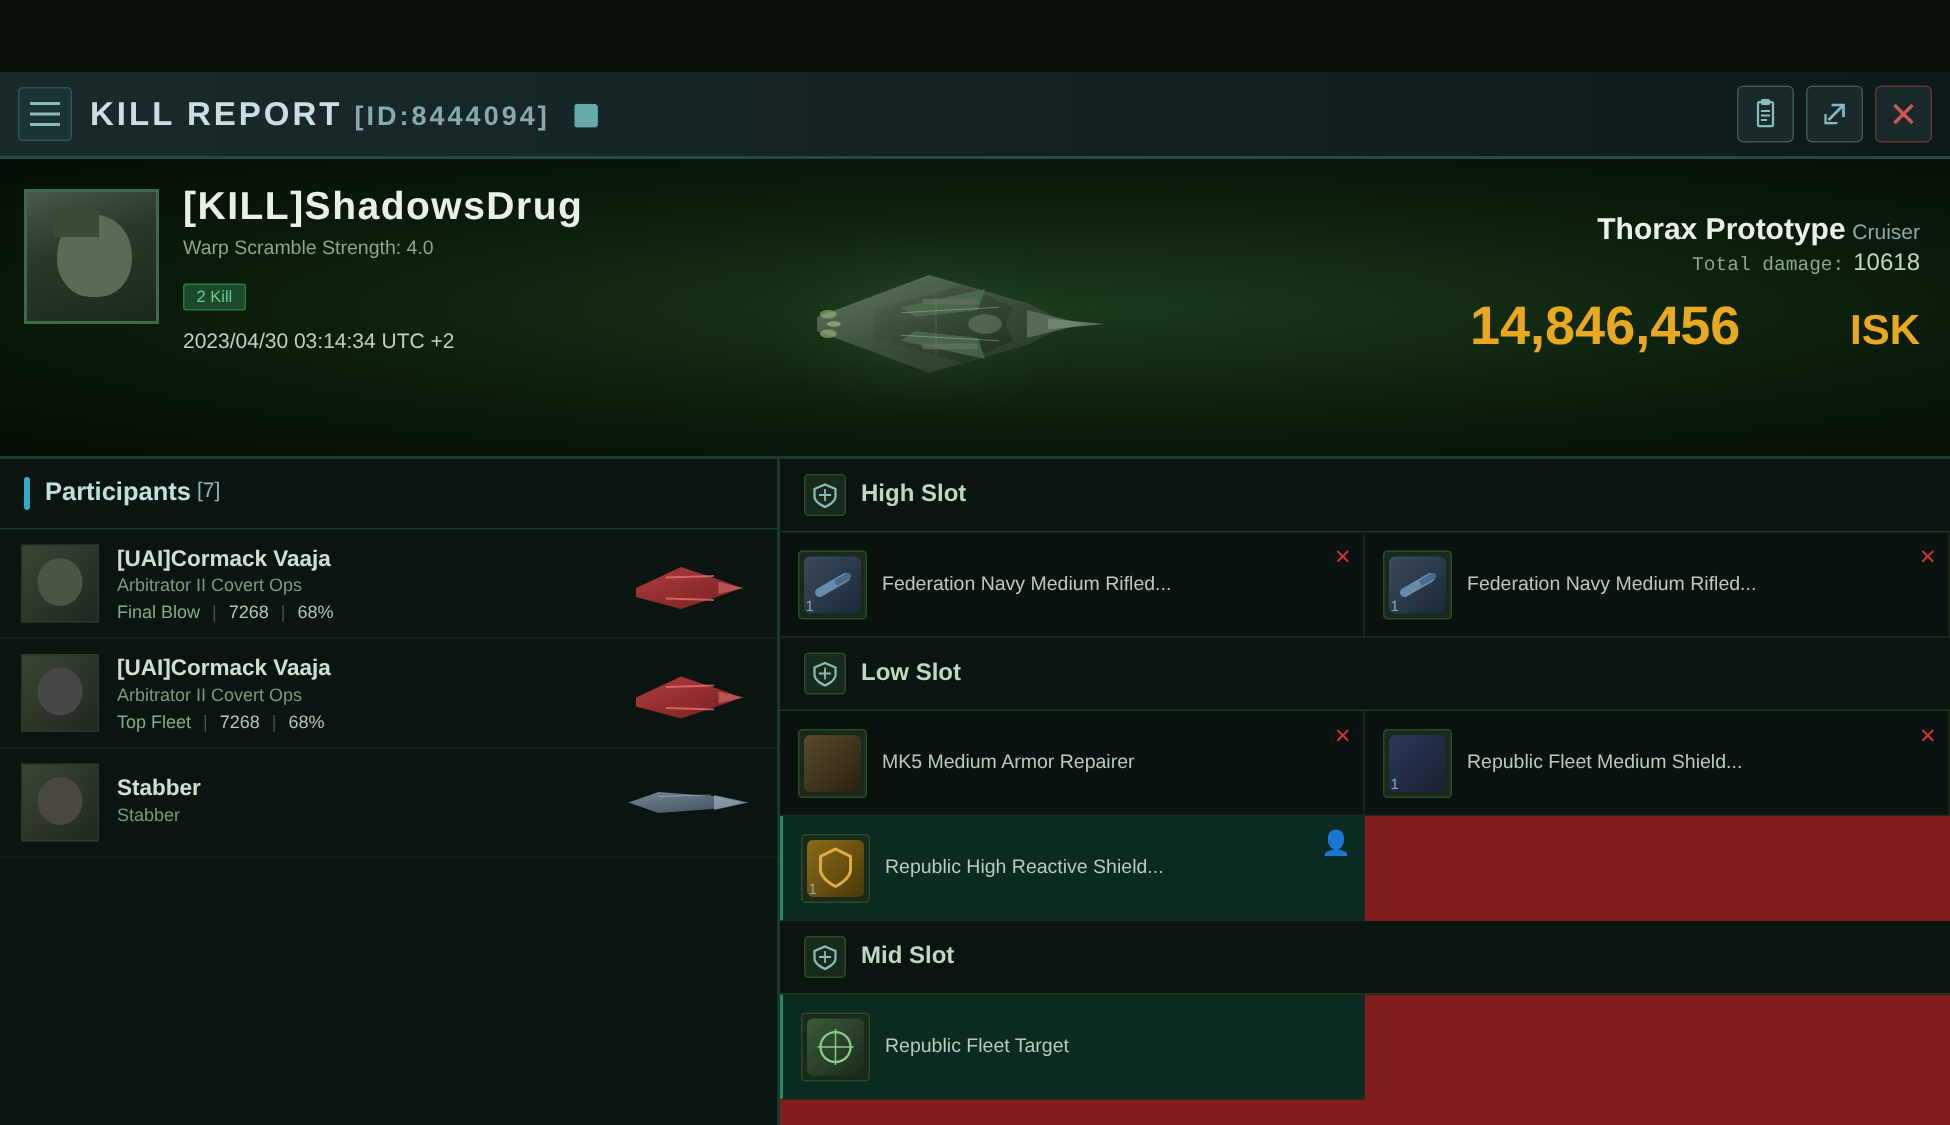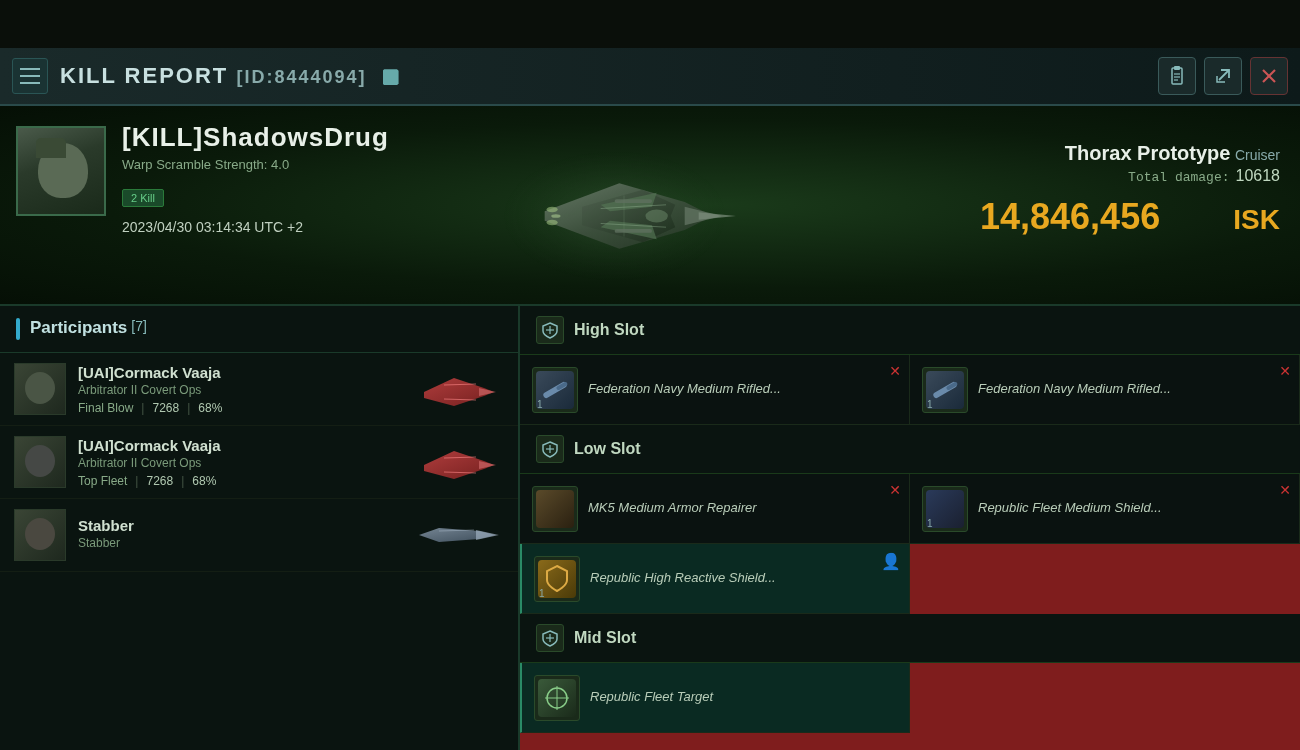--- a/index.html
+++ b/index.html
@@ -436,21 +436,20 @@
       bottom: 2px;
       left: 4px;
       font-size: 10px;
       color: #88aaaa;
     }
     .slot-item-name {
       font-size: 13px;
       color: #b8ccb8;
       line-height: 1.3;
       flex: 1;
-      font-style: italic;
     }
     .slot-item-x {
       position: absolute;
       top: 8px;
       right: 8px;
       font-size: 14px;
       color: #cc3333;
       cursor: pointer;
     }
     .slot-item-person {

